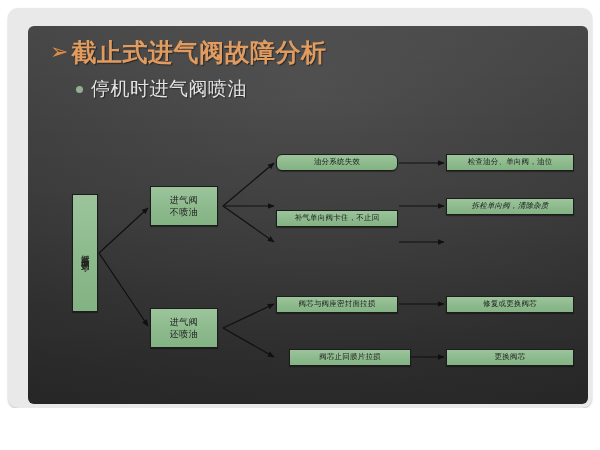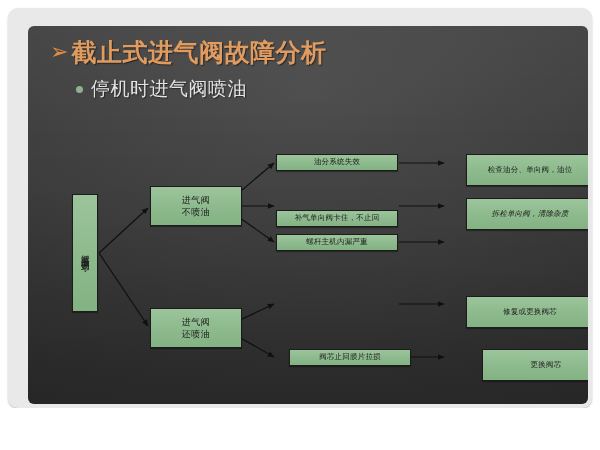--- a/index.html
+++ b/index.html
@@ -145,51 +145,51 @@
     writing-mode: vertical-rl;
     text-orientation: upright;
     font-size: 8.5px;
     letter-spacing: 1.5px;
     padding: 4px 0;
   }
 
   
   .node-l2 {
     left: 122px;
-    width: 92px;
+    width: 68px;
     height: 40px;
     font-size: 9px;
     letter-spacing: 0.5px;
   }
   #node-l2-0 { top: 160px; }
   #node-l2-1 { top: 282px; }
 
   
   .node-l3 {
     left: 248px;
     width: 122px;
     height: 17px;
   }
-  #node-l3-0 { top: 128px; }
+  #node-l3-0 { top: 128px; border-radius: 6px; }
   #node-l3-1 { top: 184px; }
   #node-l3-2 { top: 208px; }
   #node-l3-3 { top: 270px; }
   #node-l3-4 { top: 323px; margin-left: 13px; }
 
   
   .node-l4 {
-    left: 438px;
+    left: 418px;
     width: 128px;
-    height: 32px;
+    height: 17px;
   }
   #node-l4-0 { top: 128px; }
   #node-l4-1 { top: 172px; font-style: italic; }
   #node-l4-2 { top: 208px; }
   #node-l4-3 { top: 270px; }
-  #node-l4-4 { top: 323px; margin-left: 16px; }
+  #node-l4-4 { top: 323px; }
 
   
   #footer {
     position: absolute;
     left: 0;
     top: 408px;
     width: 600px;
     height: 42px;
     background: #ffffff;
   }
@@ -251,21 +251,21 @@
 
         <div class="node node-l2" id="node-l2-1">
           <div>
             <div>进气阀</div>
             <div>还喷油</div>
           </div>
         </div>
 
         <div class="node node-l3" id="node-l3-0">油分系统失效</div>
         <div class="node node-l3" id="node-l3-1">补气单向阀卡住，不止回</div>
-        <div class="node node-l3" id="node-l3-2">螺杆主机内漏严重</div>
+        <div class="node node-l3" id="node-l3-3">阀芯与阀座密封面拉损</div>
         <div class="node node-l3" id="node-l3-4">阀芯止回膜片拉损</div>
 
         <div class="node node-l4" id="node-l4-0">检查油分、单向阀，油位</div>
         <div class="node node-l4" id="node-l4-1">拆检单向阀，清除杂质</div>
         <div class="node node-l4" id="node-l4-3">修复或更换阀芯</div>
         <div class="node node-l4" id="node-l4-4">更换阀芯</div>
 
       </div>
     </div>
   </div>

